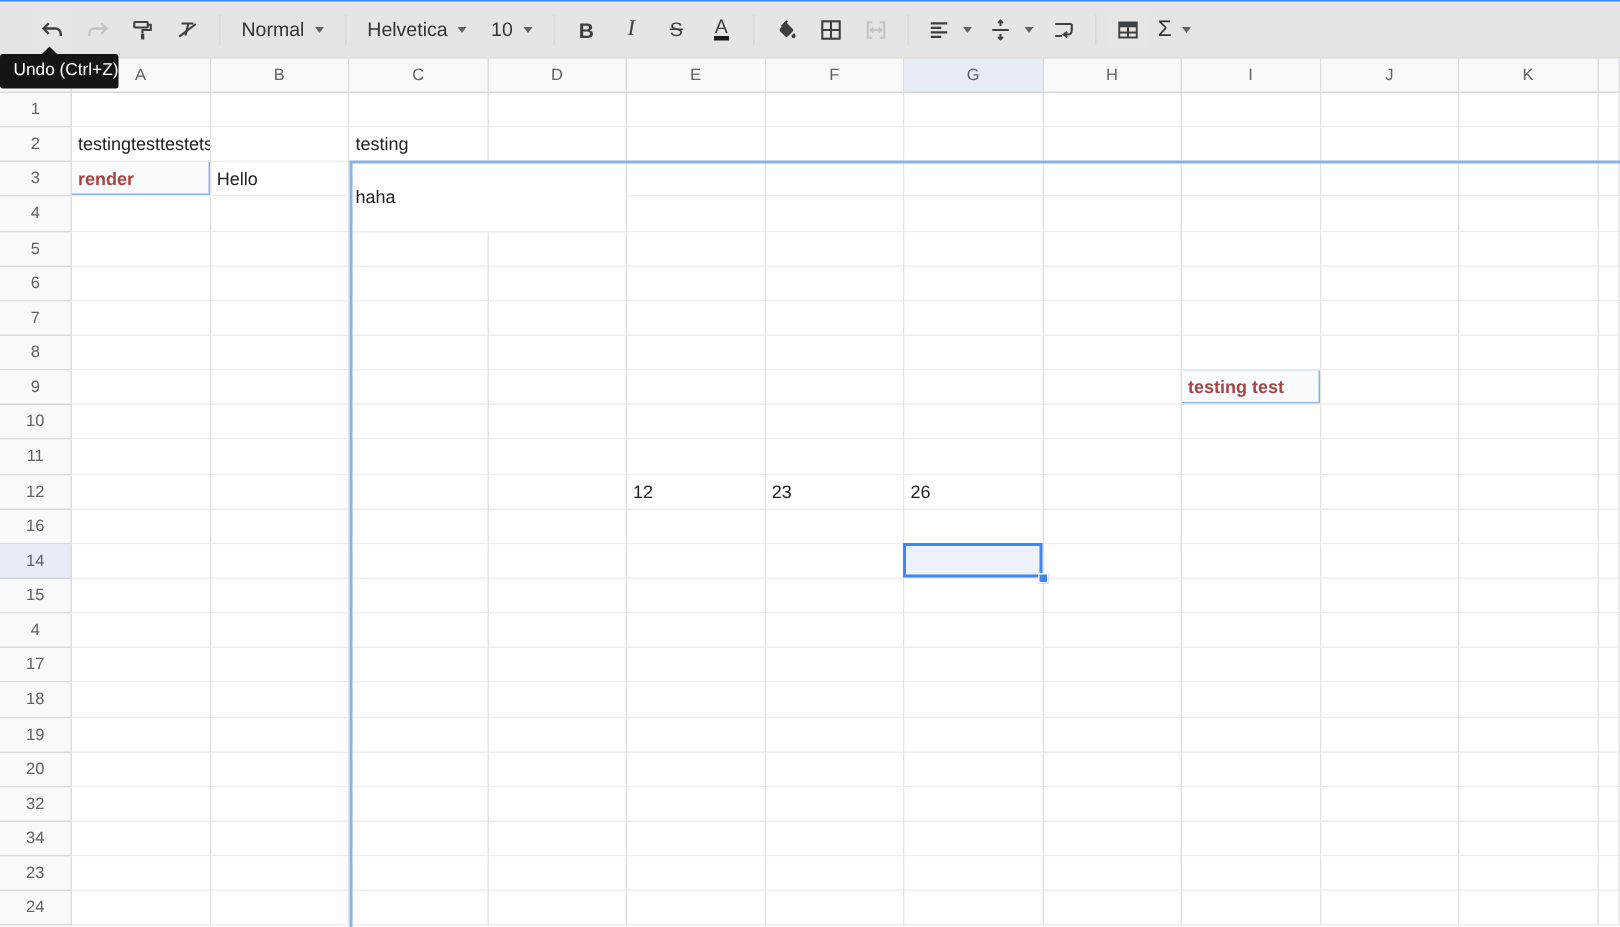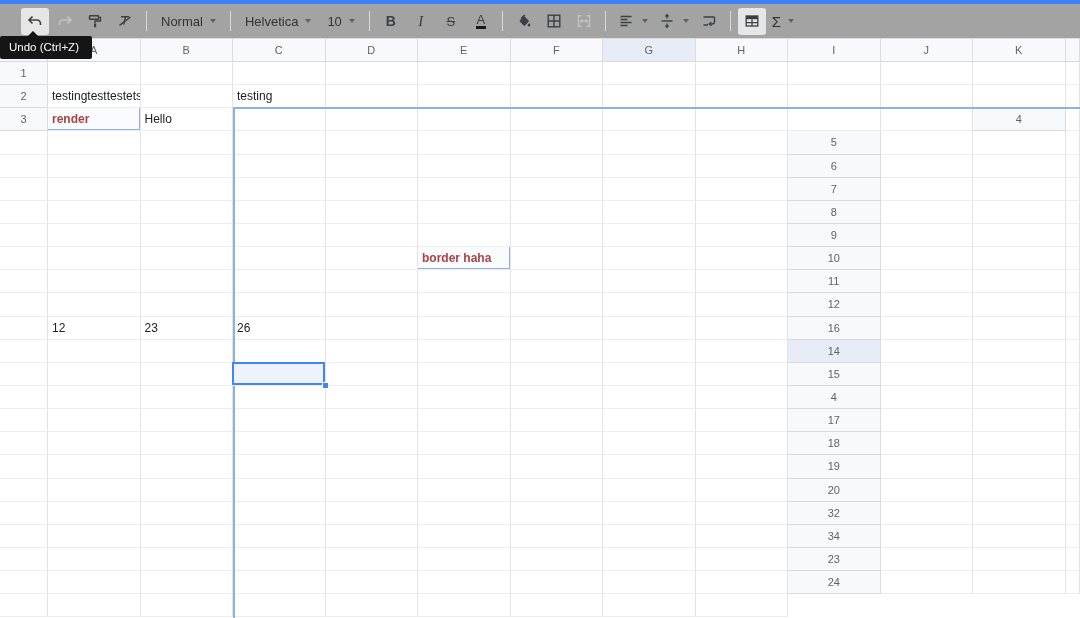--- a/index.html
+++ b/index.html
@@ -1,40 +1,40 @@
 <!DOCTYPE html>
 <html><head>
 <meta charset="utf-8">
 <style>
   * { box-sizing: border-box; margin: 0; padding: 0; }
   html,body { width:1080px; height:618px; overflow:hidden; background:#fff;
     font-family:"Liberation Sans", sans-serif; }
 
   
   .toolbar { position:absolute; top:0; left:0; right:0; height:39px;
-    background:#a3a3a3; border-top:4px solid #3b82f6; border-bottom:1px solid #dcdcdc;
+    background:#e5e5e5; border-top:1px solid #3b82f6; border-bottom:1px solid #dcdcdc;
     display:flex; align-items:center; padding-left:20px; z-index:20; }
   .tb { width:28px; height:27px; display:flex; align-items:center; justify-content:center;
     border-radius:3px; color:#3c4043; flex:none; margin:0 1px; cursor:pointer; }
   .tb.hover, .tb.active { background:#e6e6e6; }
   .tb.disabled { cursor:default; }
   .sep { width:1px; height:20px; background:#d9d9d9; margin:0 6px; flex:none; }
   .dd { display:flex; align-items:center; gap:7px; height:27px; padding:0 8px;
     font-size:13px; color:#333; border-radius:3px; cursor:pointer; flex:none; }
   .caret { width:0; height:0; border-left:3.5px solid transparent;
     border-right:3.5px solid transparent; border-top:4px solid #5f6368; flex:none; }
   .glyph-b { font-weight:bold; font-size:14px; }
   .glyph-i { font-family:"Liberation Serif", serif; font-style:italic; font-size:15px; }
   .glyph-s { font-size:13px; text-decoration:line-through; }
   .glyph-a { font-size:13px; line-height:12px; border-bottom:3px solid #1a1a1a; padding:0 1px; }
   .glyph-sigma { font-size:15px; }
 
   
   .tooltip { position:absolute; top:36px; left:0; background:#151515; color:#fff;
-    font-size:11.5px; padding:5px 13px 6px 9px; border-radius:2px; z-index:30; white-space:nowrap; }
+    font-size:11.5px; padding:5px 0 6px 9px; border-radius:2px; z-index:30; white-space:nowrap; }
   .tooltip .arrow { position:absolute; top:-5px; left:28px; width:0; height:0;
     border-left:5px solid transparent; border-right:5px solid transparent;
     border-bottom:5px solid #151515; }
 
   
   .sheet { position:absolute; top:39px; left:0; right:0; bottom:0; overflow:hidden; }
   .grid { position:relative; display:grid; width:100%; height:100%;
     grid-template-columns:48px repeat(11, 92.5px) minmax(0,1fr);
     grid-template-rows:23px repeat(24, 23.15px); }
   .hd { background:#f8f9fa; color:#5f6368; font-size:11px;
@@ -243,20 +243,21 @@
       <div class="c"></div>
       <div class="c"></div>
       <div class="c"></div>
       <div class="c"></div>
       <div class="c"></div>
       <div class="c"></div>
       <div class="c"></div>
       <div class="hd">3</div>
       <div class="c red bb">render</div>
       <div class="c">Hello</div>
+      <div class="c merged" style="grid-area: span 2 / span 2;">haha</div>
       <div class="c"></div>
       <div class="c"></div>
       <div class="c"></div>
       <div class="c"></div>
       <div class="c"></div>
       <div class="c"></div>
       <div class="c"></div>
       <div class="c"></div>
       <div class="hd">4</div>
       <div class="c"></div>
@@ -323,21 +324,21 @@
       <div class="c"></div>
       <div class="hd">9</div>
       <div class="c"></div>
       <div class="c"></div>
       <div class="c"></div>
       <div class="c"></div>
       <div class="c"></div>
       <div class="c"></div>
       <div class="c"></div>
       <div class="c"></div>
-      <div class="c red bb">border haha</div>
+      <div class="c red bb">testing test</div>
       <div class="c"></div>
       <div class="c"></div>
       <div class="c"></div>
       <div class="hd">10</div>
       <div class="c"></div>
       <div class="c"></div>
       <div class="c"></div>
       <div class="c"></div>
       <div class="c"></div>
       <div class="c"></div>

